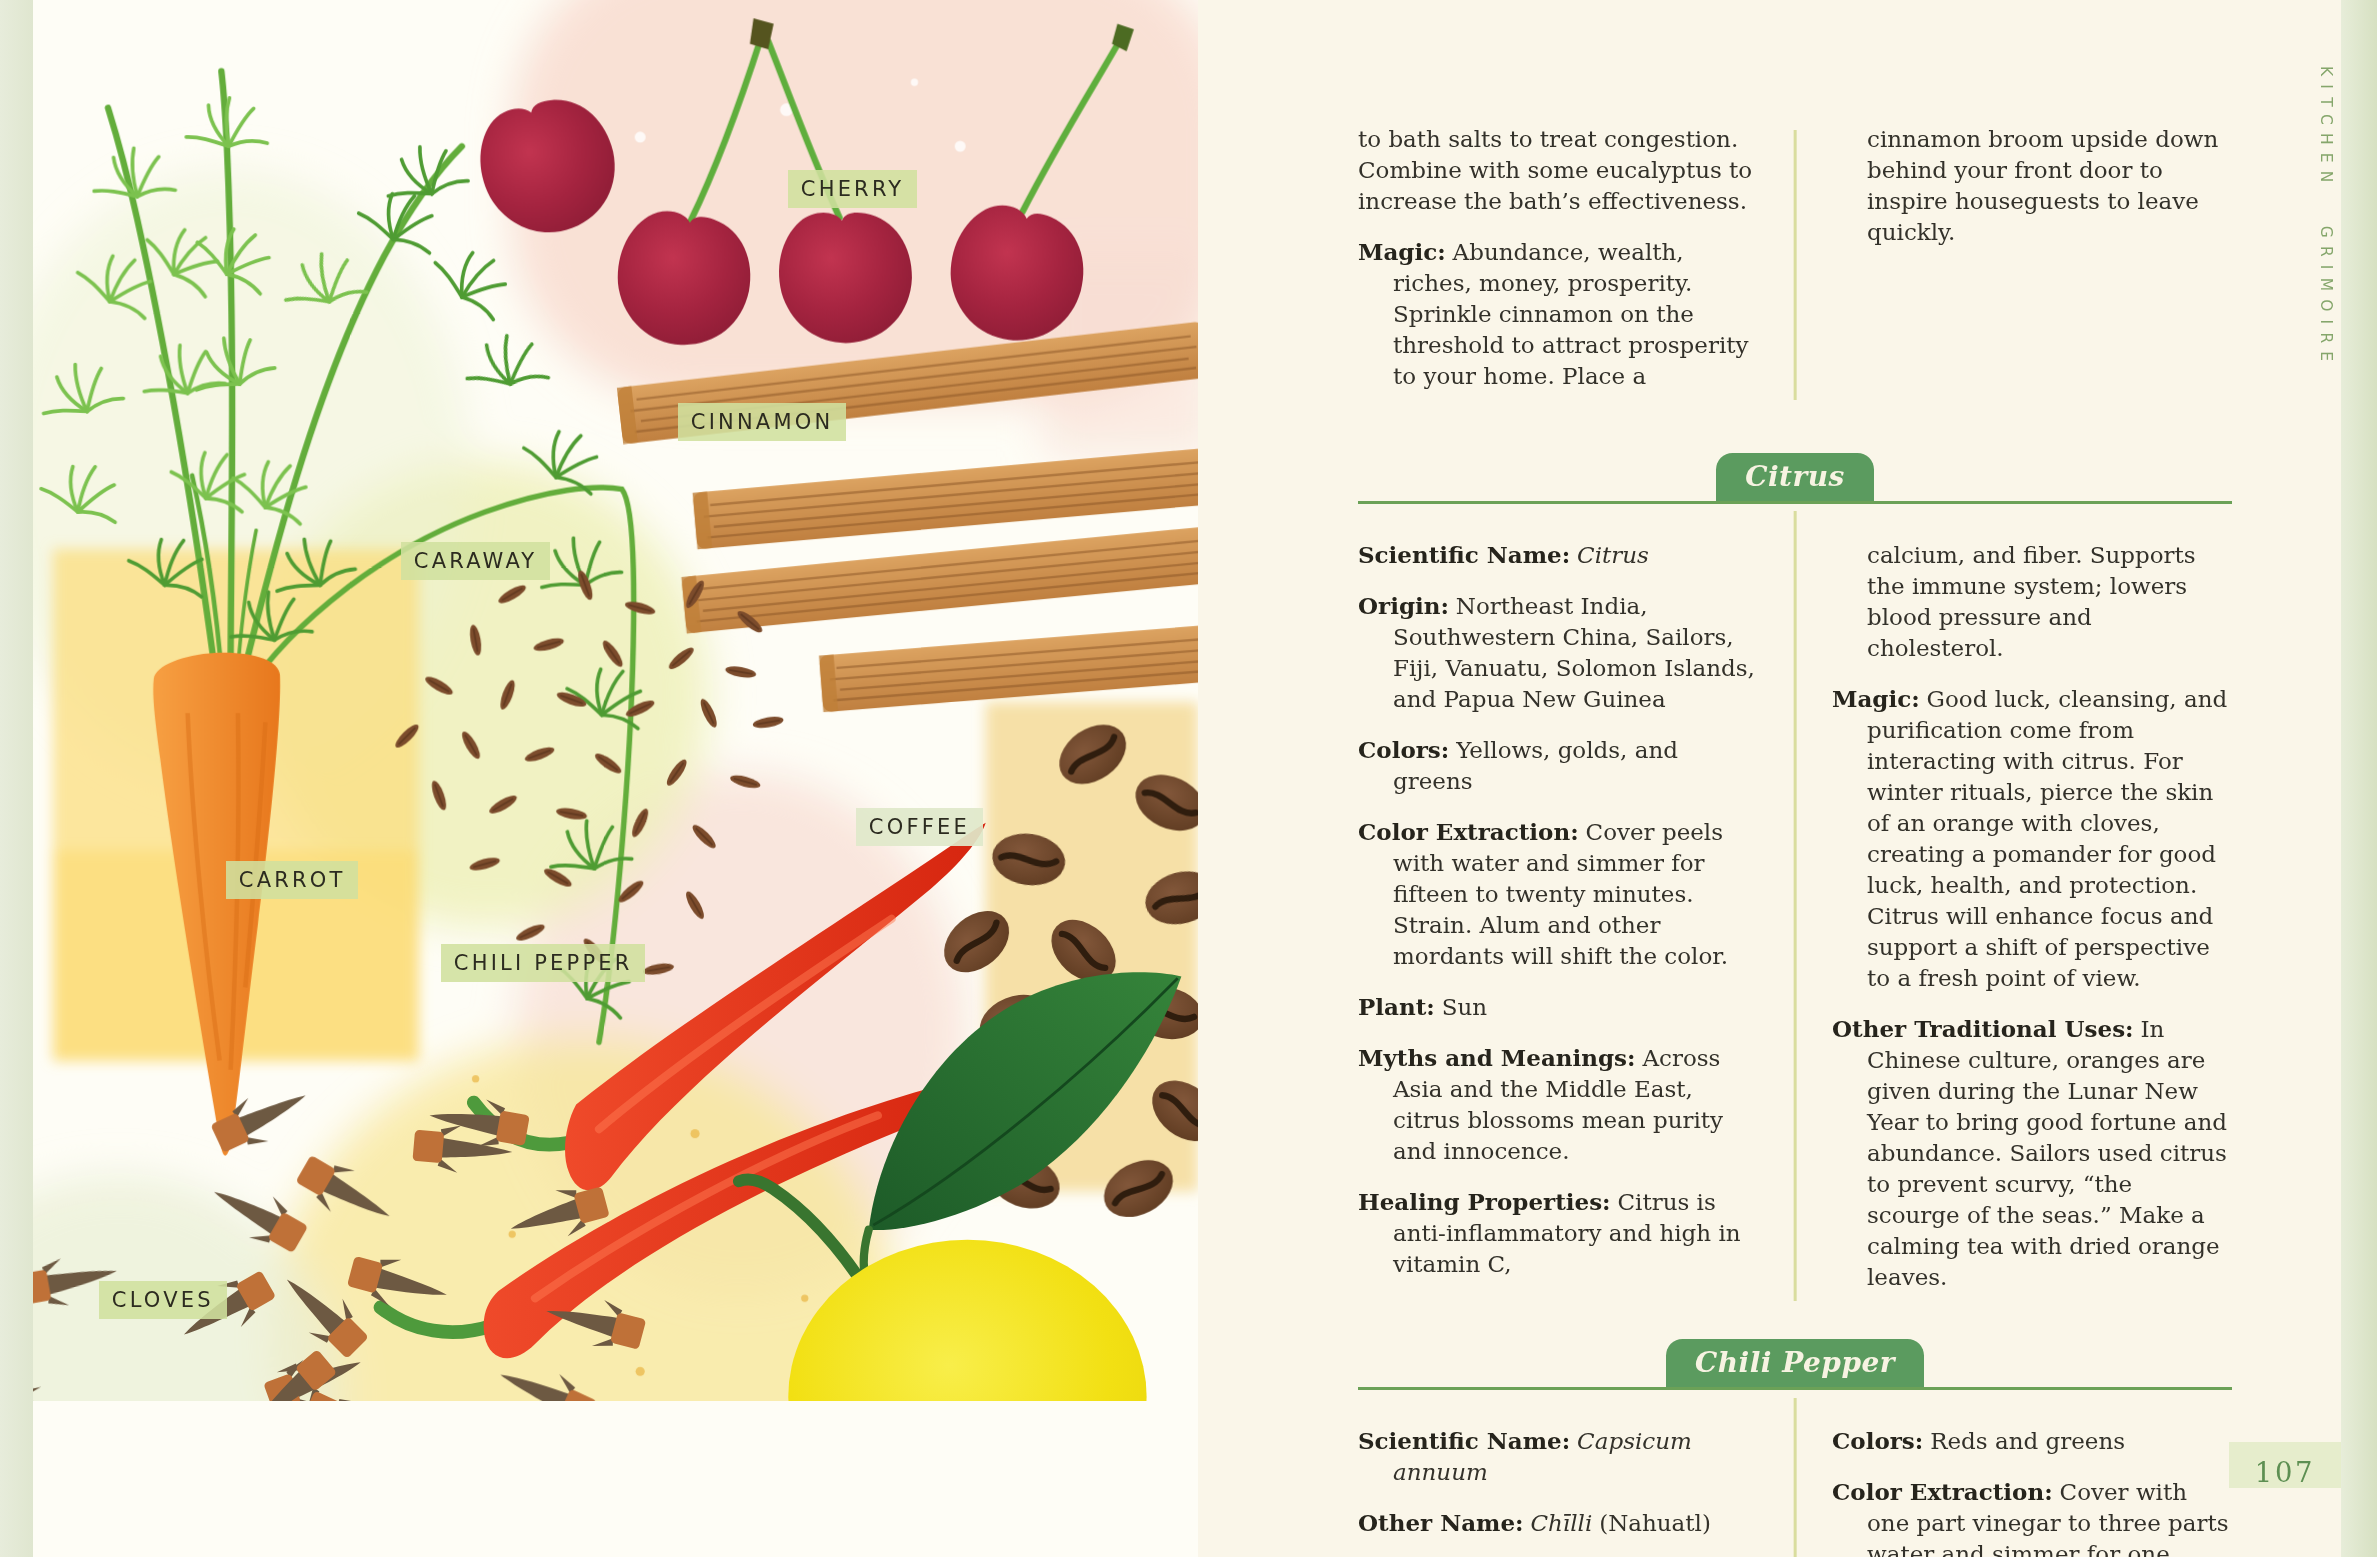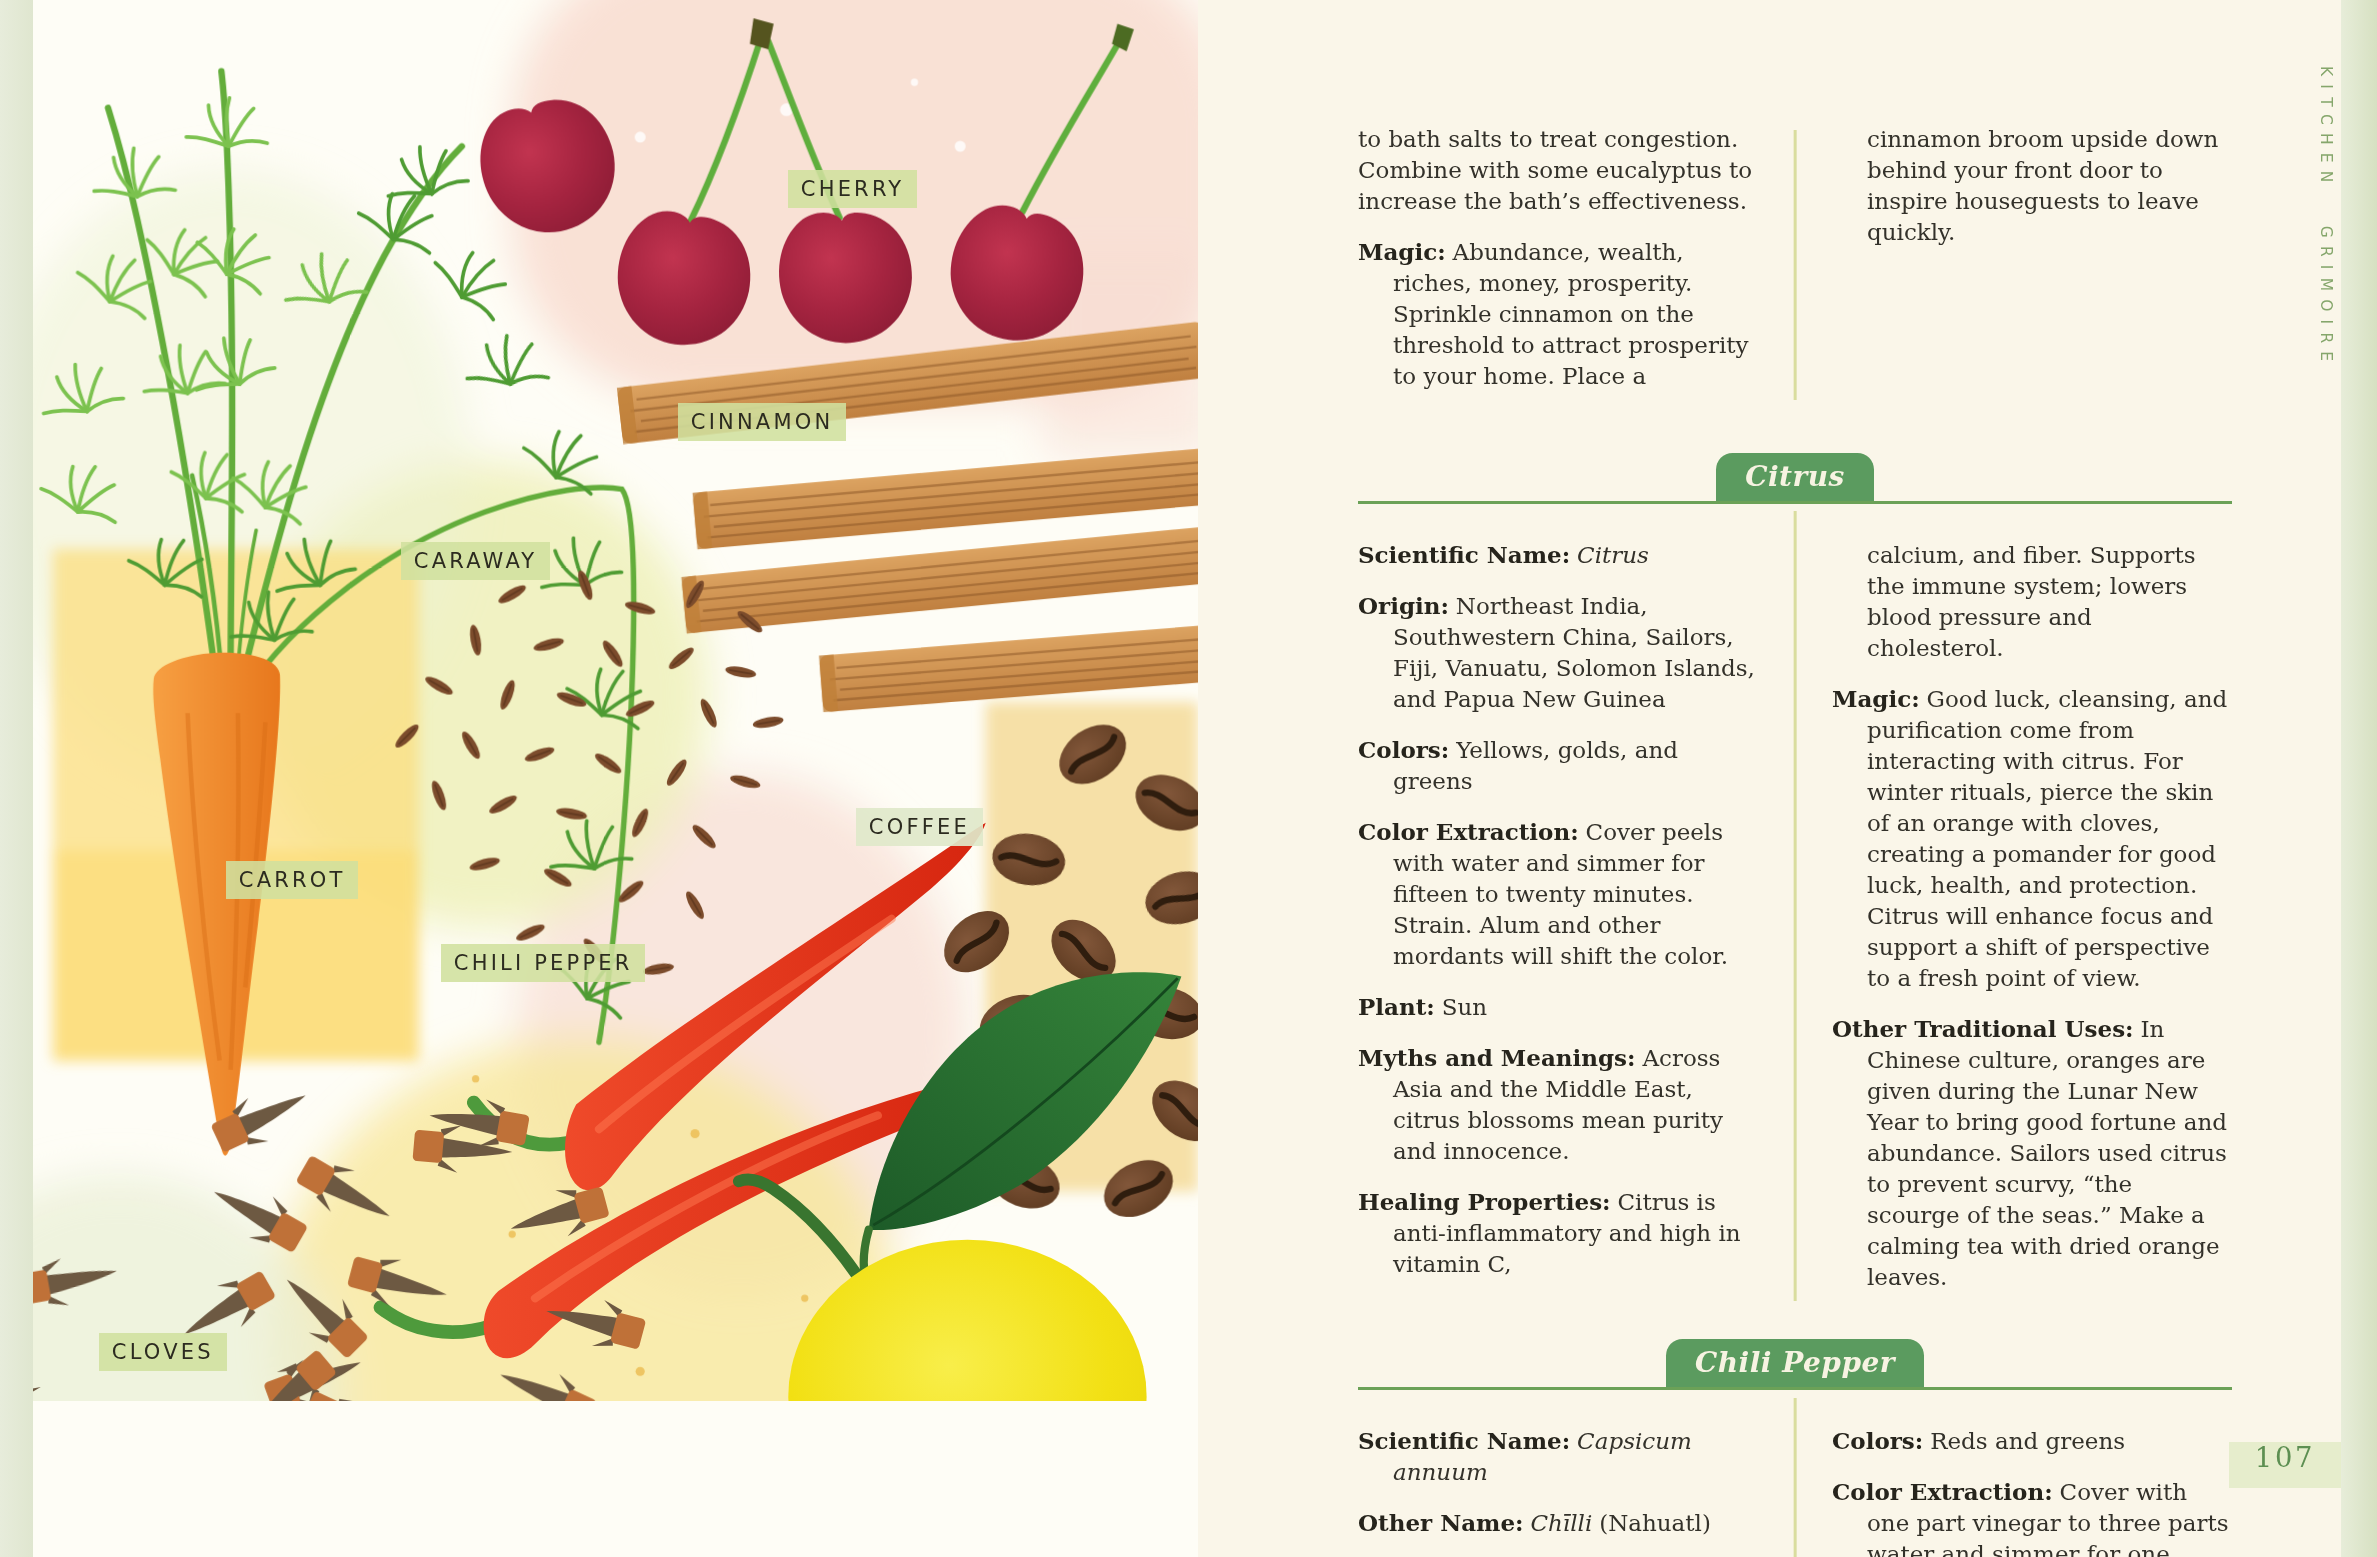--- a/index.html
+++ b/index.html
@@ -28,21 +28,21 @@
   .section-head.first{margin-top:42px;}
   .section-head.second{margin-top:27.4px;}
   .badge{background:#5b9b5f;color:#f7f3e2;border-radius:16.5px 16.5px 0 0;
          font-style:italic;font-weight:700;font-size:28px;line-height:1;
          padding:10px 29px 10px;letter-spacing:0.5px;}
   .section-cols{padding-top:35px;}
   .side-title{position:absolute;top:66px;right:43px;writing-mode:vertical-rl;
               font-family:"DejaVu Sans","Liberation Sans",sans-serif;font-size:15.5px;
               letter-spacing:8.2px;word-spacing:22px;color:#85a66b;}
   .page-num-band{position:absolute;right:37px;bottom:69px;width:112px;height:46px;
-                 background:#e6edcc;display:flex;align-items:flex-start;justify-content:center;}
+                 background:#e6edcc;display:flex;align-items:flex-end;justify-content:center;}
   .page-num{font-size:27.4px;letter-spacing:2.7px;color:#5d8f52;}
   .edge-right{position:absolute;right:0;top:0;width:37px;height:1557px;
               background:linear-gradient(90deg,#e7edd9,#d6e0c1);}
   .edge-left{position:absolute;left:0;top:0;width:33px;height:1557px;
              background:linear-gradient(90deg,#e7ecdb,#dfe6cf);}
 </style>
 </head>
 <body>
 
 <div class="spread">
@@ -346,21 +346,21 @@
         <path d="M1238,1548 C1262,1552 1280,1562 1286,1576 C1278,1590 1258,1594 1238,1588 Z" fill="#eeda12"></path>
       </g>
     </svg>
 
     <div class="ill-label" style="left:788px;top:170px">CHERRY</div>
     <div class="ill-label" style="left:678px;top:403px">CINNAMON</div>
     <div class="ill-label" style="left:401px;top:542px">CARAWAY</div>
     <div class="ill-label" style="left:226px;top:861px">CARROT</div>
     <div class="ill-label" style="left:441px;top:944px">CHILI PEPPER</div>
     <div class="ill-label pale" style="left:856px;top:808px">COFFEE</div>
-    <div class="ill-label" style="left:99px;top:1333px">CLOVES</div>
+    <div class="ill-label" style="left:99px;top:1281px">CLOVES</div>
     <div class="ill-label pale" style="left:665px;top:1410px">CITRUS</div>
   </div>
 
   <div class="page-right">
     <div class="content">
 
       <div class="cols">
         <div>
           <p class="entry flush"><b class="lbl"></b><i class="em"></i><span>to bath salts to treat congestion. Combine with some eucalyptus to increase the bath’s effectiveness.</span></p>
           <p class="entry"><b class="lbl">Magic:</b><i class="em"></i><span>Abundance, wealth, riches, money, prosperity. Sprinkle cinnamon on the threshold to attract prosperity to your home. Place a</span></p>

